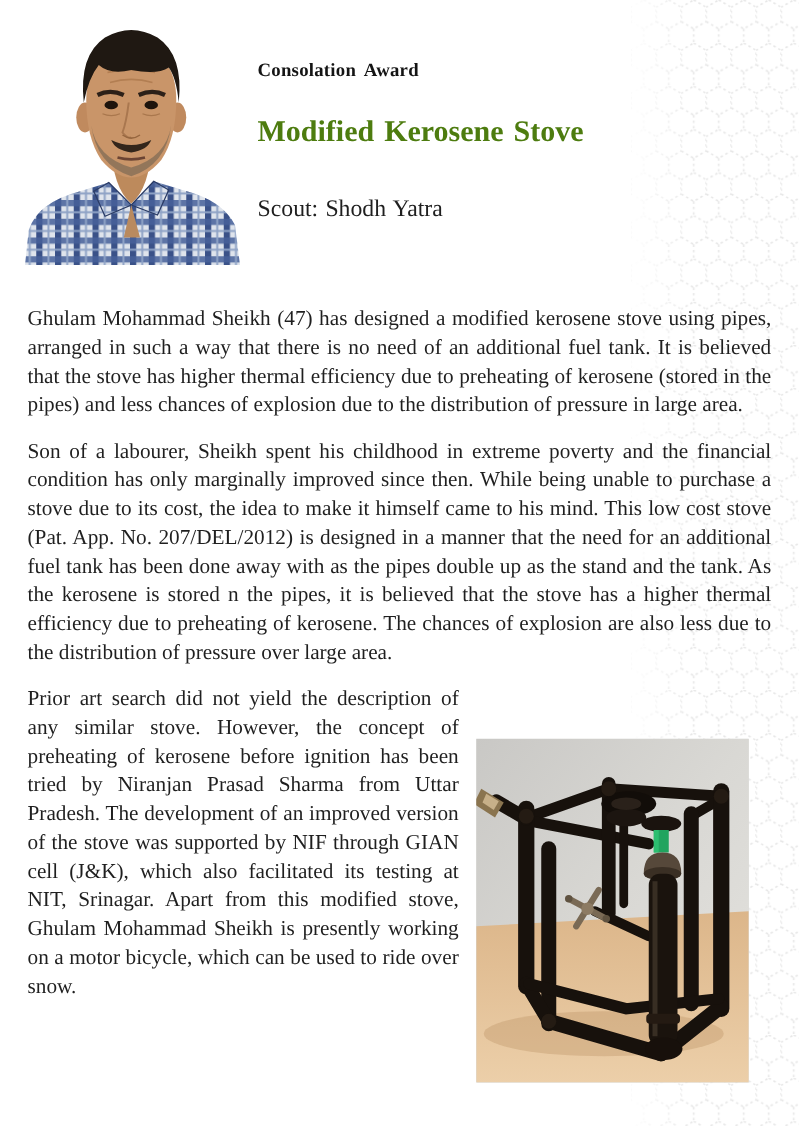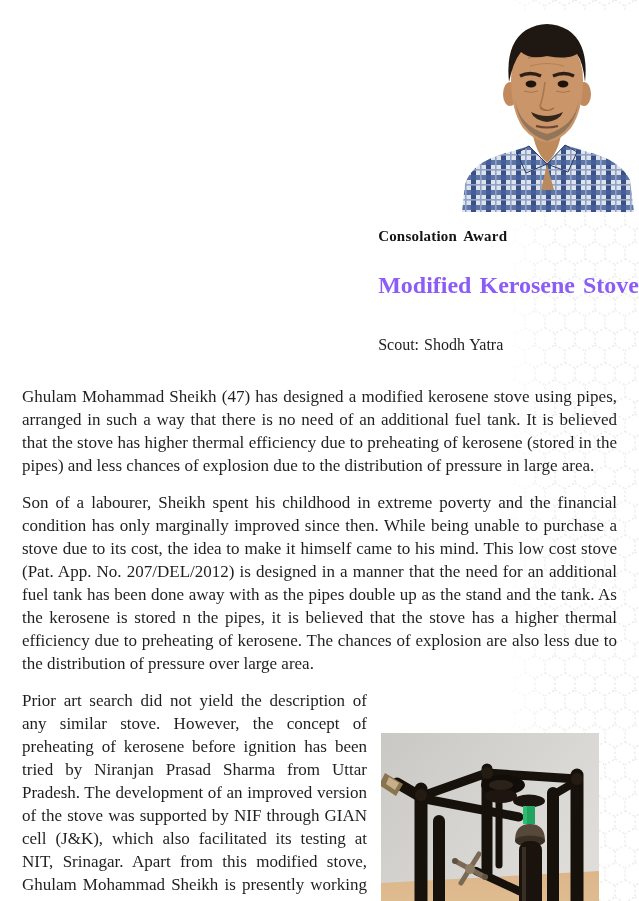--- a/index.html
+++ b/index.html
@@ -6,29 +6,29 @@
   body{
     width:639px;height:901px;
     background:#ffffff;
     font-family:"Liberation Serif", serif;
     color:#1f1f1f;
     position:relative;
     overflow:hidden;
   }
   .hexband{position:absolute;top:0;right:0;z-index:0;pointer-events:none;}
   .content{position:relative;z-index:1;}
-  .header{display:flex;align-items:flex-end;flex-direction:column;}
+  .header{display:flex;align-items:center;}
   .photo{width:183px;height:202px;margin:10px 0 0 14px;flex:none;background:#fff;}
   .photo svg{display:block;width:183px;height:202px;}
   .header-text{margin-left:9px;padding-top:16px;}
   .award{font-size:15px;font-weight:bold;letter-spacing:.2px;word-spacing:3px;color:#141414;}
-  .title{font-size:24px;font-weight:bold;margin-top:27px;word-spacing:2px;color:#8b5cf6;}
+  .title{font-size:24px;font-weight:bold;margin-top:27px;word-spacing:2px;color:#4d7c0f;}
   .innovator{font-size:21px;font-weight:bold;margin-top:28px;word-spacing:5px;color:#141414;}
   .region{font-size:20px;margin-top:3px;word-spacing:2px;}
-  .scout{font-size:16px;margin-top:37px;word-spacing:1px;}
+  .scout{font-size:19px;margin-top:37px;word-spacing:1px;}
   .body{padding:31px 22px 0 22px;font-size:17px;line-height:23px;text-align:justify;}
   .body p{margin:0 0 14px 0;}
   .figure{
     float:right;
     width:218px;height:275px;
     margin:44px 18px 0 14px;
     background:#d8d7d4;
   }
   .figure svg{display:block;width:218px;height:275px;}
 </style>

